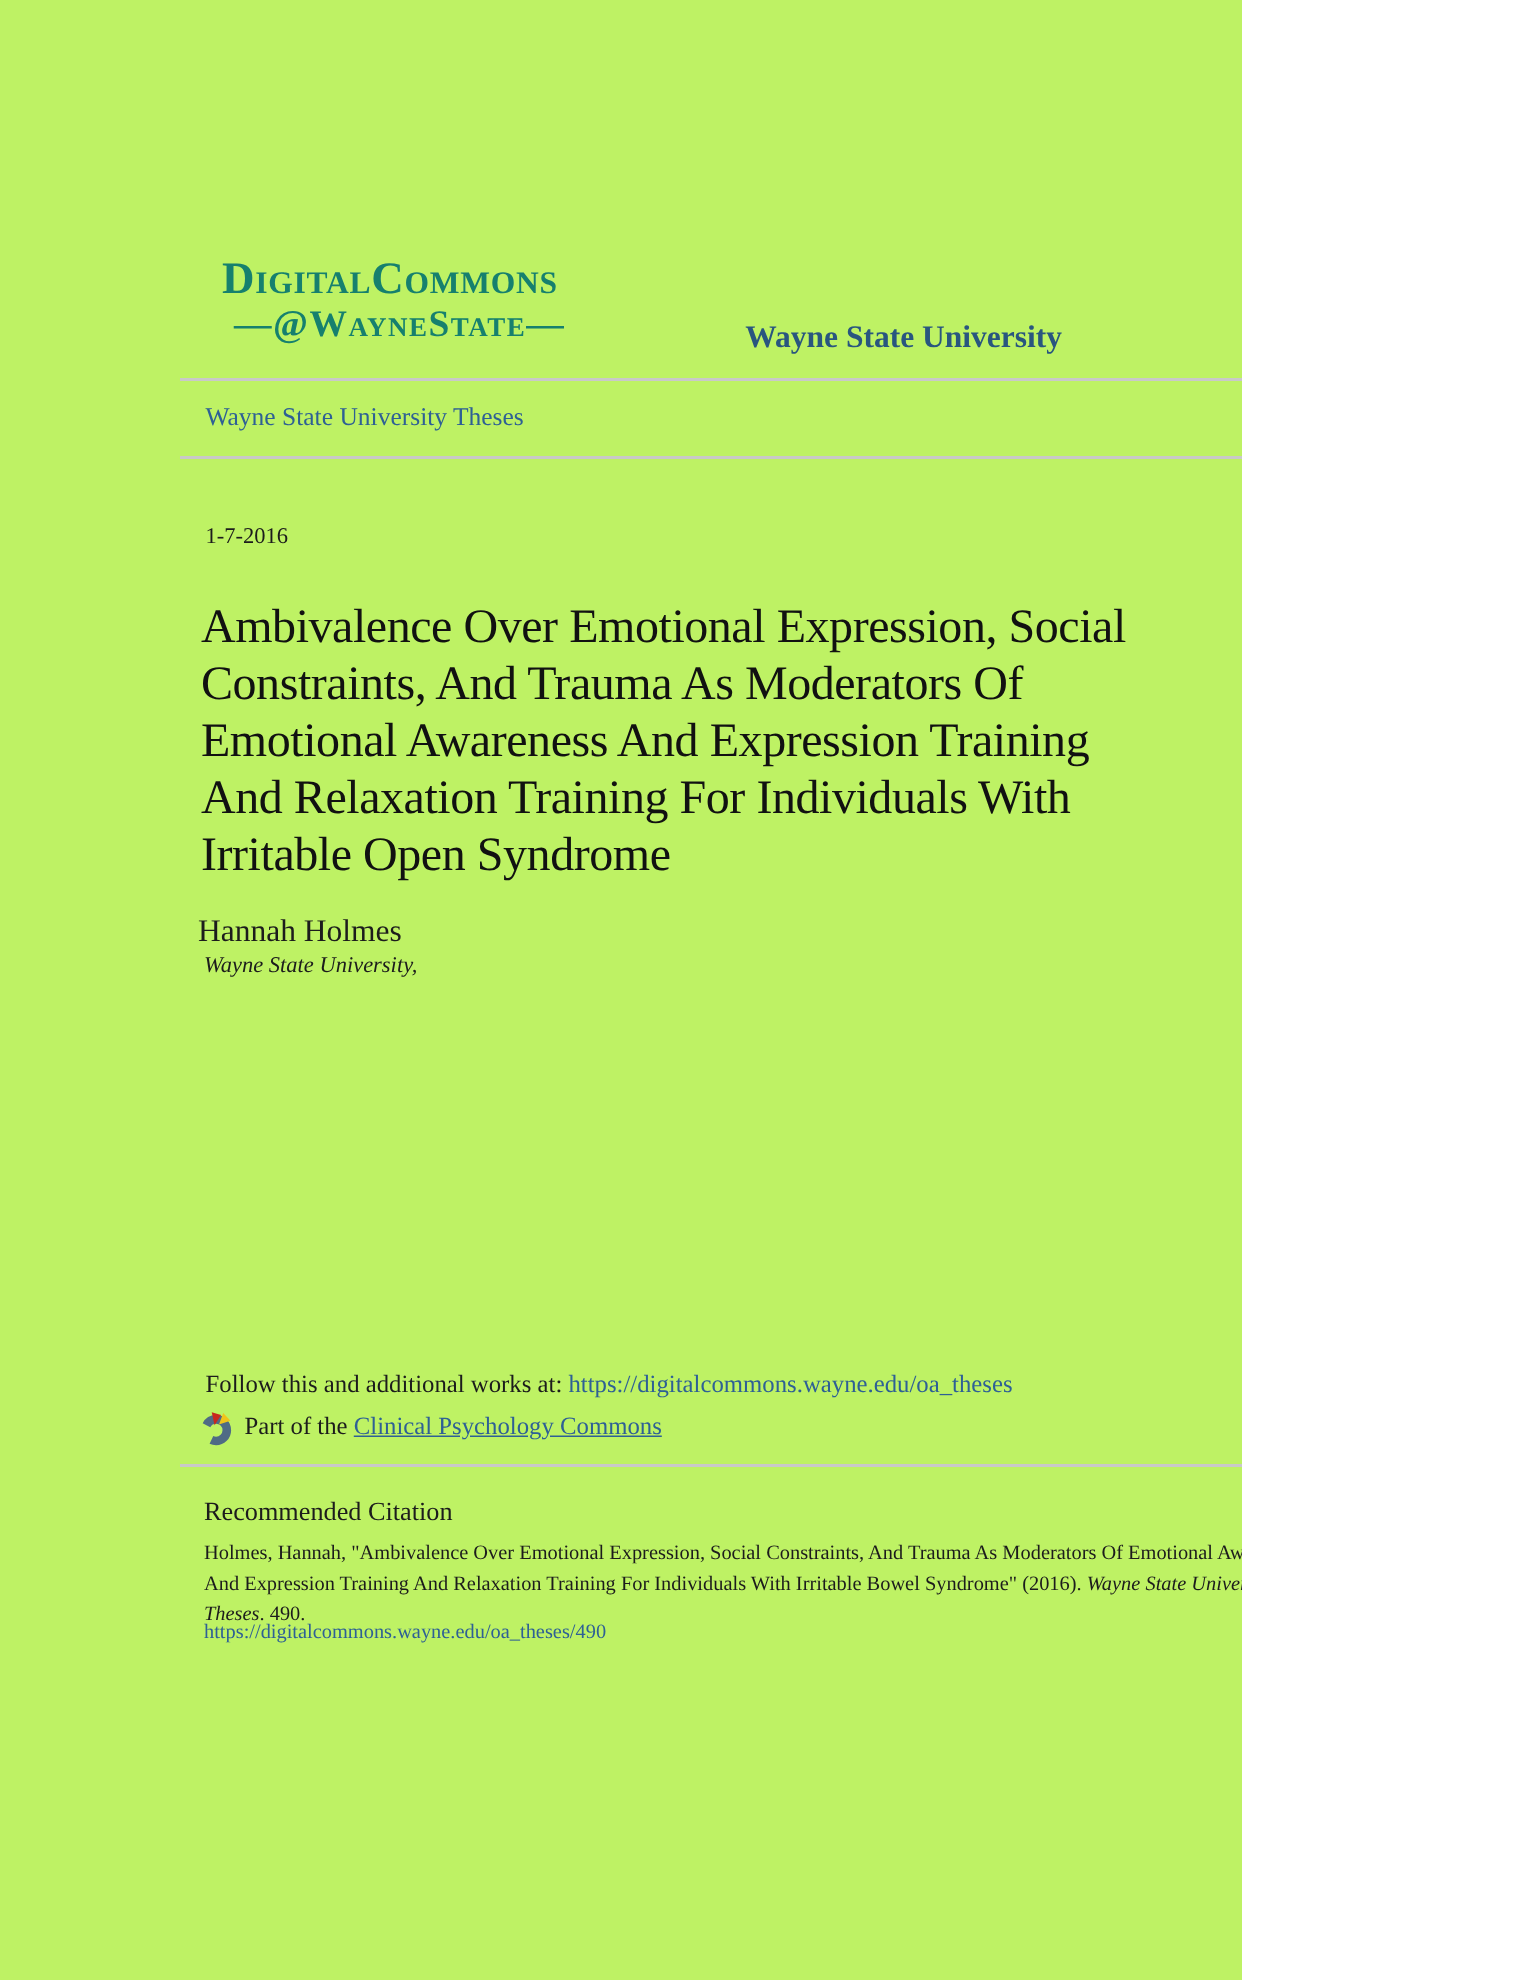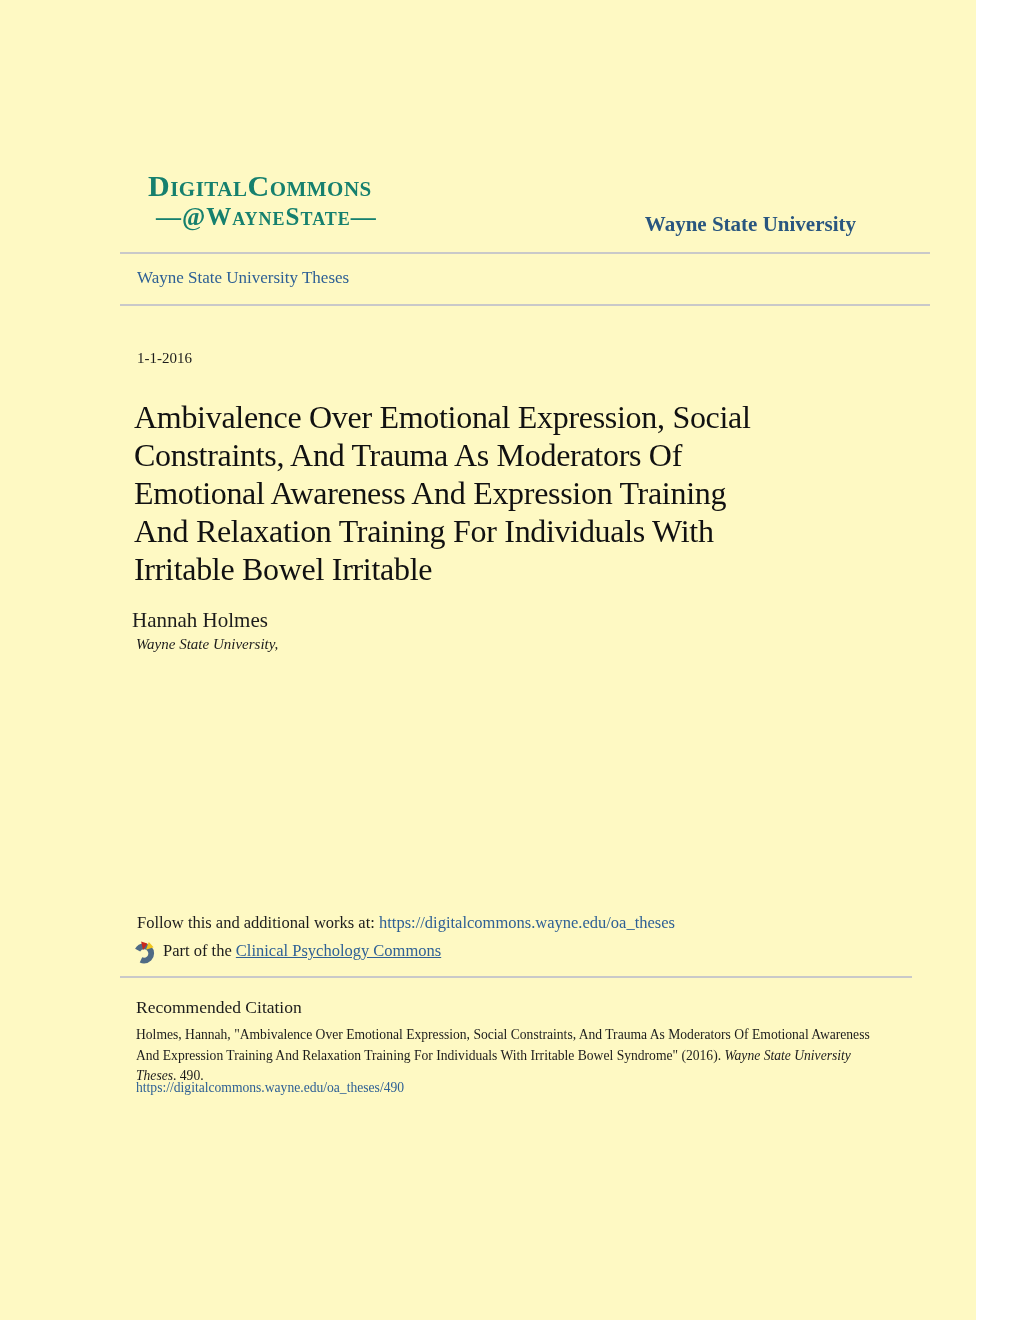--- a/index.html
+++ b/index.html
@@ -2,23 +2,23 @@
 <html><head>
 <meta charset="utf-8">
 <style>
   html, body {
     margin: 0;
     padding: 0;
     background: #ffffff;
   }
   .page {
     position: relative;
-    width: 976px;
+    width: 828px;
     height: 1320px;
-    background: #fef9c3;
+    background: #bef264;
     font-family: "Liberation Serif", "DejaVu Serif", serif;
     color: #1c1c1c;
     overflow: hidden;
     text-decoration: underline;
   }
   
   .logo-block {
     position: absolute;
     left: 148px;
     top: 170px;
@@ -175,28 +175,28 @@
     <div class="logo-line2">—@WayneState—</div>
   </div>
   <div class="university-name">Wayne State University</div>
 
   <div class="rule rule-1"></div>
 
   <a class="series-link">Wayne State University Theses</a>
 
   <div class="rule rule-2"></div>
 
-  <div class="date">1-1-2016</div>
+  <div class="date">1-7-2016</div>
 
   <div class="title">
     <div>Ambivalence Over Emotional Expression, Social</div>
     <div>Constraints, And Trauma As Moderators Of</div>
     <div>Emotional Awareness And Expression Training</div>
     <div>And Relaxation Training For Individuals With</div>
-    <div>Irritable Bowel Irritable</div>
+    <div>Irritable Open Syndrome</div>
   </div>
 
   <div class="author">Hannah Holmes</div>
   <div class="affiliation">Wayne State University,</div>
 
   <div class="follow-line">
     <span>Follow this and additional works at: </span><a class="link-blue">https://digitalcommons.wayne.edu/oa_theses</a>
   </div>
 
   <div class="partof-line">

